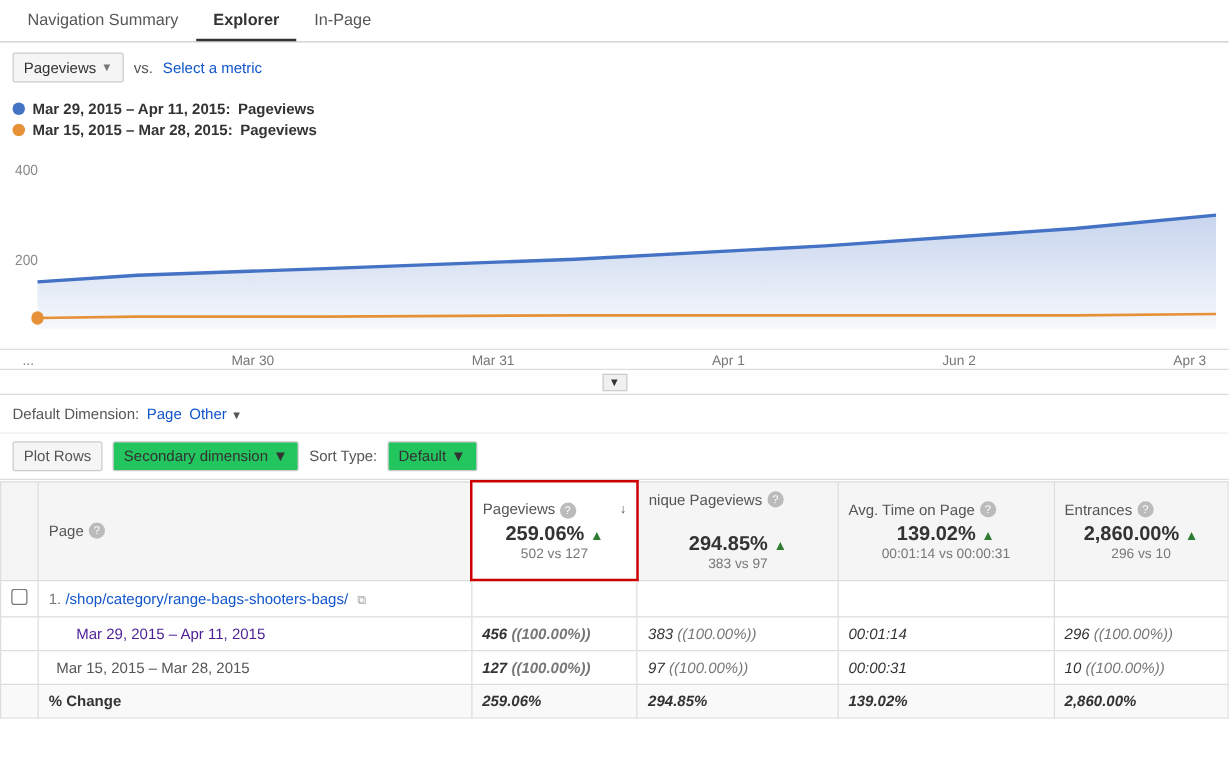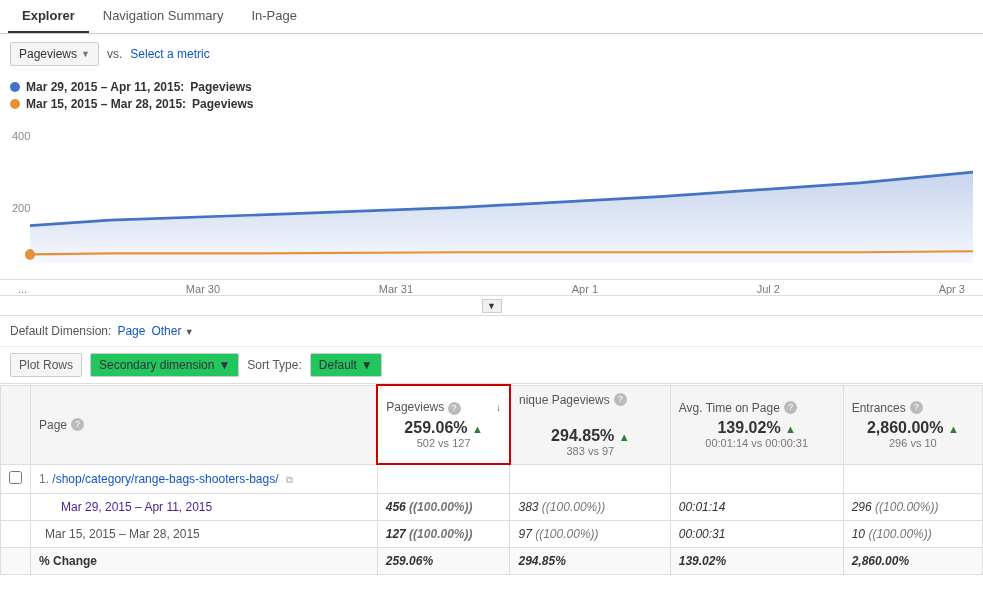--- a/index.html
+++ b/index.html
@@ -55,22 +55,22 @@
     .row-num { color: #777; }
     .bold-val { font-weight: bold; }
     .pct-change-row td { background: #f9f9f9; font-weight: bold; }
     .checkbox-col { width: 20px; text-align: center; }
     .num-col { text-align: left; font-style: italic; }
   </style>
 </head>
 <body>
 
 <div class="tabs">
+  <div class="tab">Navigation Summary</div>
   <div class="tab active">Explorer</div>
-  <div class="tab">Navigation Summary</div>
   <div class="tab">In-Page</div>
 </div>
 
 <div class="toolbar">
   <div class="dropdown-btn">
     <span>Pageviews</span>
     <span class="arrow">▼</span>
   </div>
   <span class="vs-text">vs.</span>
   <a class="metric-link">Select a metric</a>
@@ -110,21 +110,21 @@
 
     <circle cx="20" cy="122" r="5" fill="#e69138"></circle>
   </svg>
 </div>
 
 <div style="display:flex; justify-content:space-between; padding: 3px 18px 0; font-size:11px; color:#777; border-bottom:1px solid #ddd;">
   <span>...</span>
   <span>Mar 30</span>
   <span>Mar 31</span>
   <span>Apr 1</span>
-  <span>Jul 2</span>
+  <span>Jun 2</span>
   <span>Apr 3</span>
 </div>
 <div style="text-align:center; padding: 2px; border-bottom:1px solid #ddd;">
   <span class="scroll-arrow">▼</span>
 </div>
 
 <div class="primary-dim">
   <span>Default Dimension:</span>
   <span class="dim-link">Page</span>
   <span class="dim-link">

